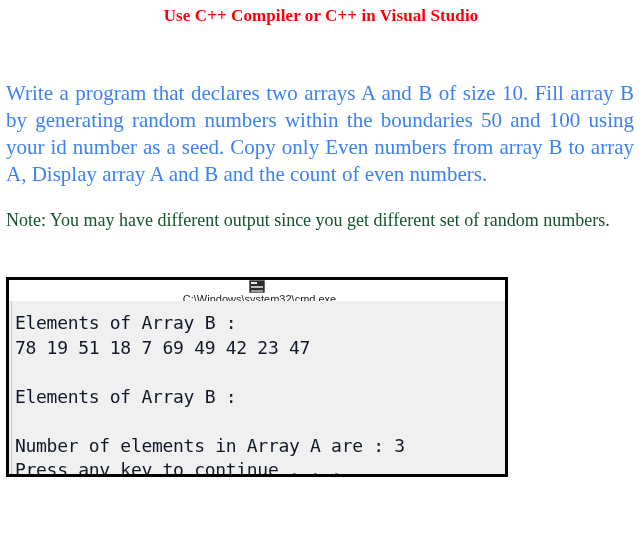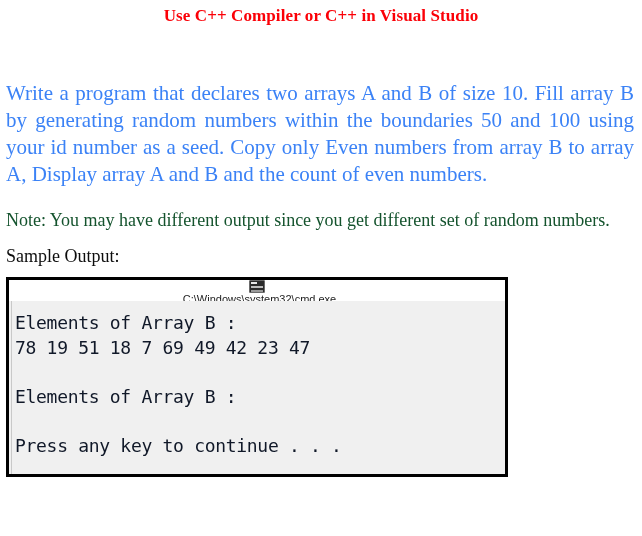--- a/index.html
+++ b/index.html
@@ -179,35 +179,35 @@
 <div class="page">
 
   <div class="doc-title">Use C++ Compiler or C++ in Visual Studio</div>
 
   <div class="body-para">
     <span>Write a program that declares two arrays A and B of size 10. Fill array B by generating random numbers within the boundaries 50 and 100 using your id number as a seed. Copy only Even numbers from array B to array A, Display array A and B and the count of even numbers.</span>
   </div>
 
   <div class="note-line">Note: You may have different output since you get different set of random numbers.</div>
 
-  <div class="sample-label">Sample Output:</div>
 
   <div class="console-window">
 
     <div class="console-titlebar">
       <span class="cmd-icon"></span>
       <span class="console-title-text">C:\Windows\system32\cmd.exe</span>
     </div>
 
     <div class="console-body">
       <div class="console-left-rule"></div>
 
       <div class="console-text">Elements of Array B :</div>
       <div class="console-text">78 19 51 18 7 69 49 42 23 47</div>
       <div class="console-text blank-line"></div>
       <div class="console-text">Elements of Array B :</div>
       <div class="console-text blank-line"></div>
+      <div class="console-text">Number of elements in Array A are : 3</div>
       <div class="console-text">Press any key to continue . . .</div>
     </div>
 
   </div>
 
 </div>
 
 </body></html>

